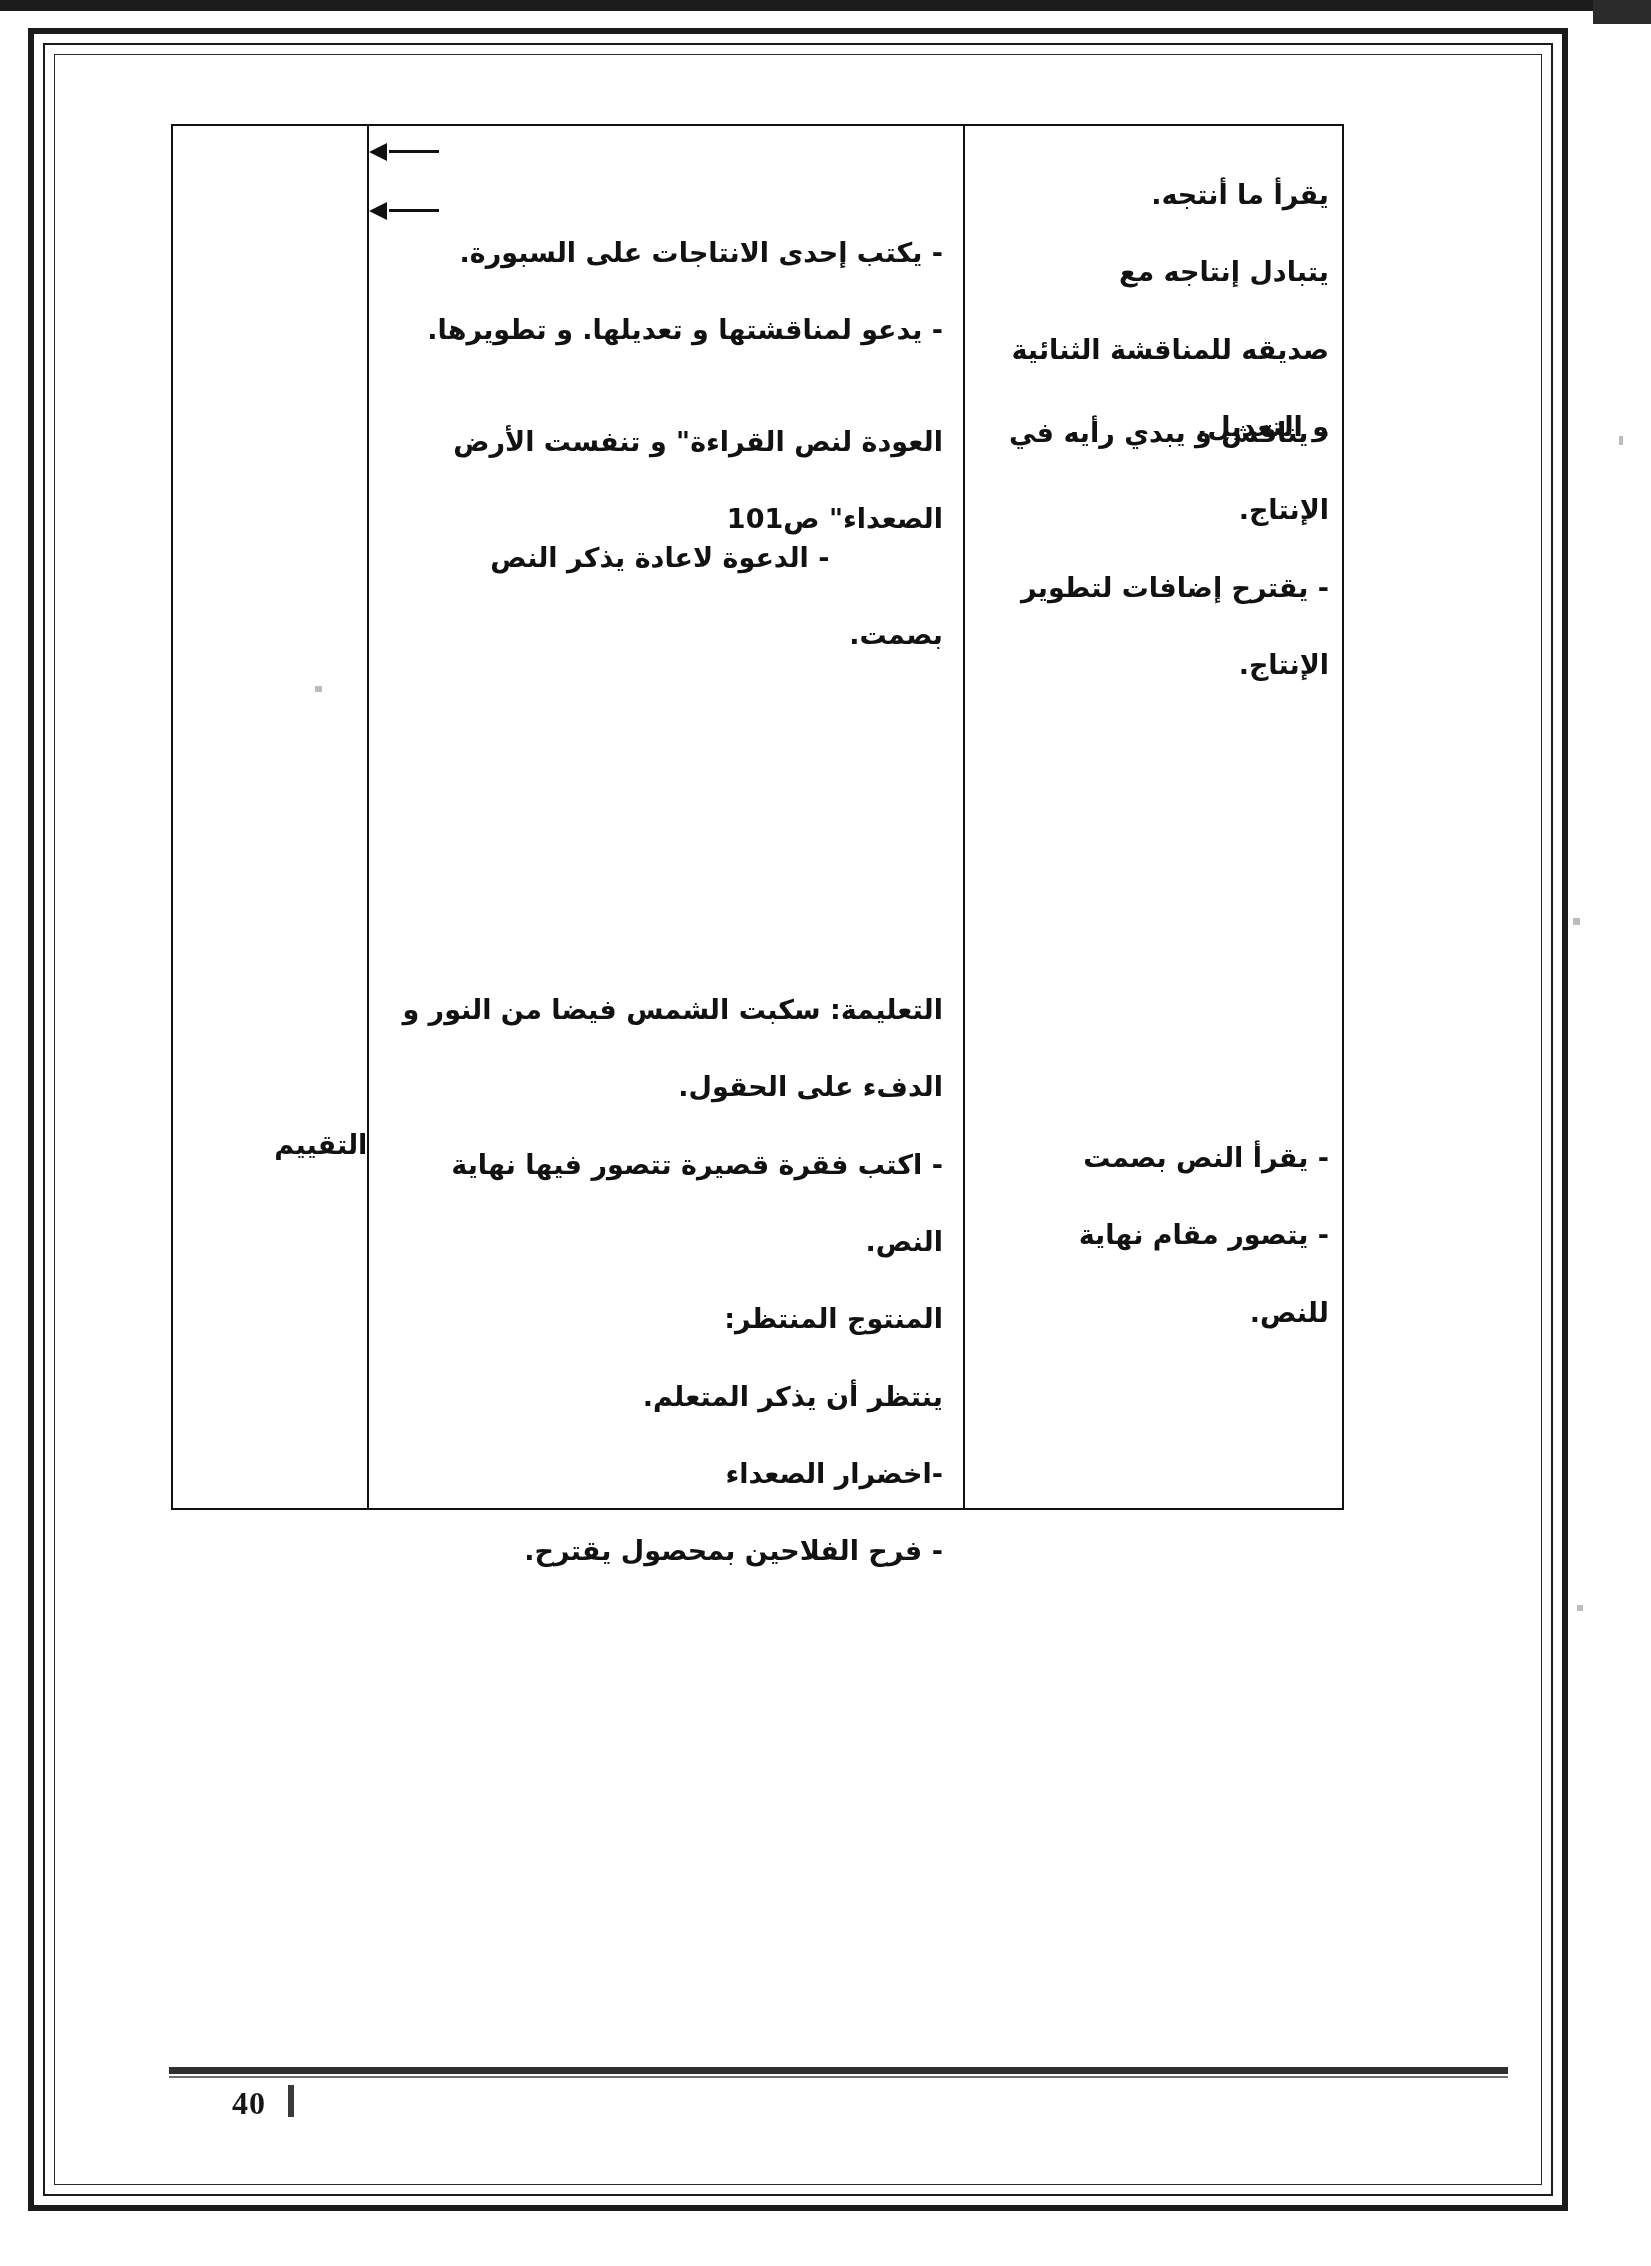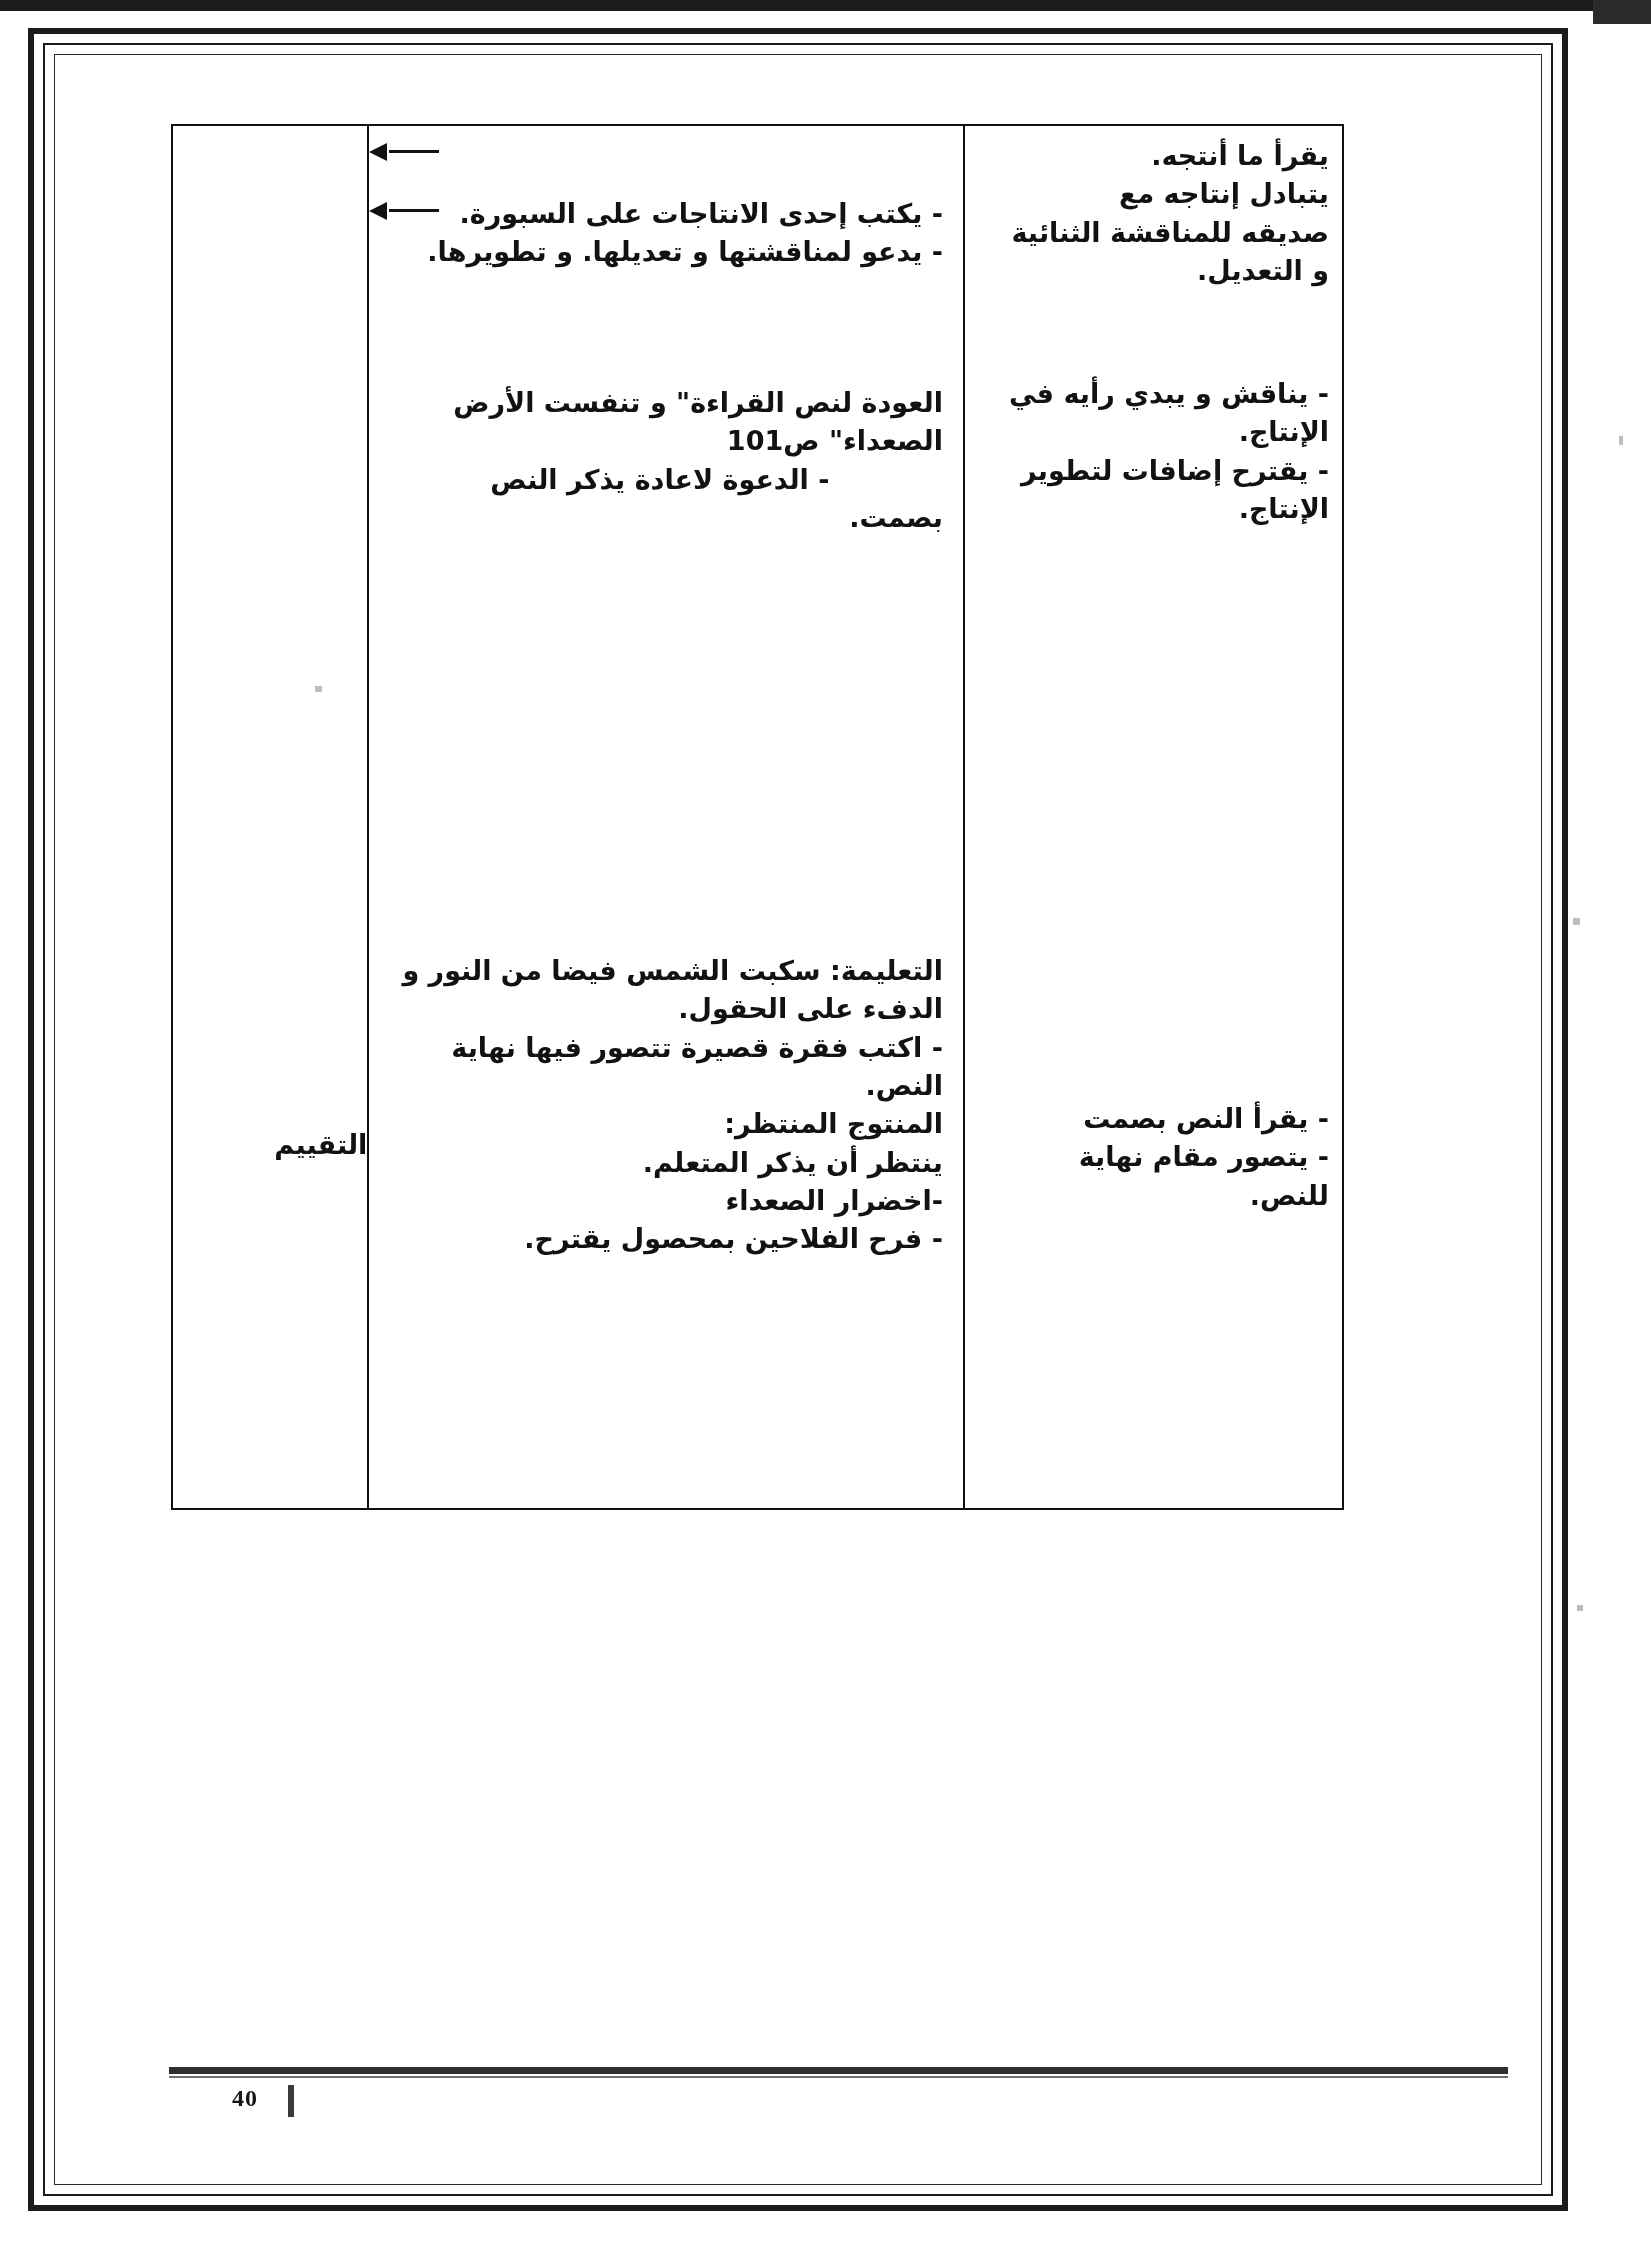--- a/index.html
+++ b/index.html
@@ -116,21 +116,21 @@
     position: absolute;
     top: 826px; right: 20.4px;
     width: 566px;
   }
   .stage-label {
     position: absolute;
     top: 1000px;
     right: 0; left: 0;
   }
   .u { text-underline-offset: 3.7px; }
-  .line { display: block; }
+  .line { display: block; margin-top: 39px; }
   .center-dash { display: block; text-align: center; }
   
   .arrow {
     position: absolute;
     height: 20.4px;
     pointer-events: none;
   }
   .arrow .shaft {
     position: absolute;
     top: 9.3px; right: 0;
@@ -163,21 +163,21 @@
     width: 1339px;
     height: 1.9px;
     background: #6f6f6f;
   }
   .page-number {
     position: absolute;
     left: 232px;
     top: 2085px;
     font-family: "Liberation Serif", "DejaVu Serif", serif;
     font-weight: 700;
-    font-size: 24px;
+    font-size: 32px;
     color: #161616;
     letter-spacing: 0.9px;
   }
   .page-number-bar {
     position: absolute;
     left: 288px;
     top: 2085px;
     width: 5.6px;
     height: 32px;
     background: #3a3a3a;

